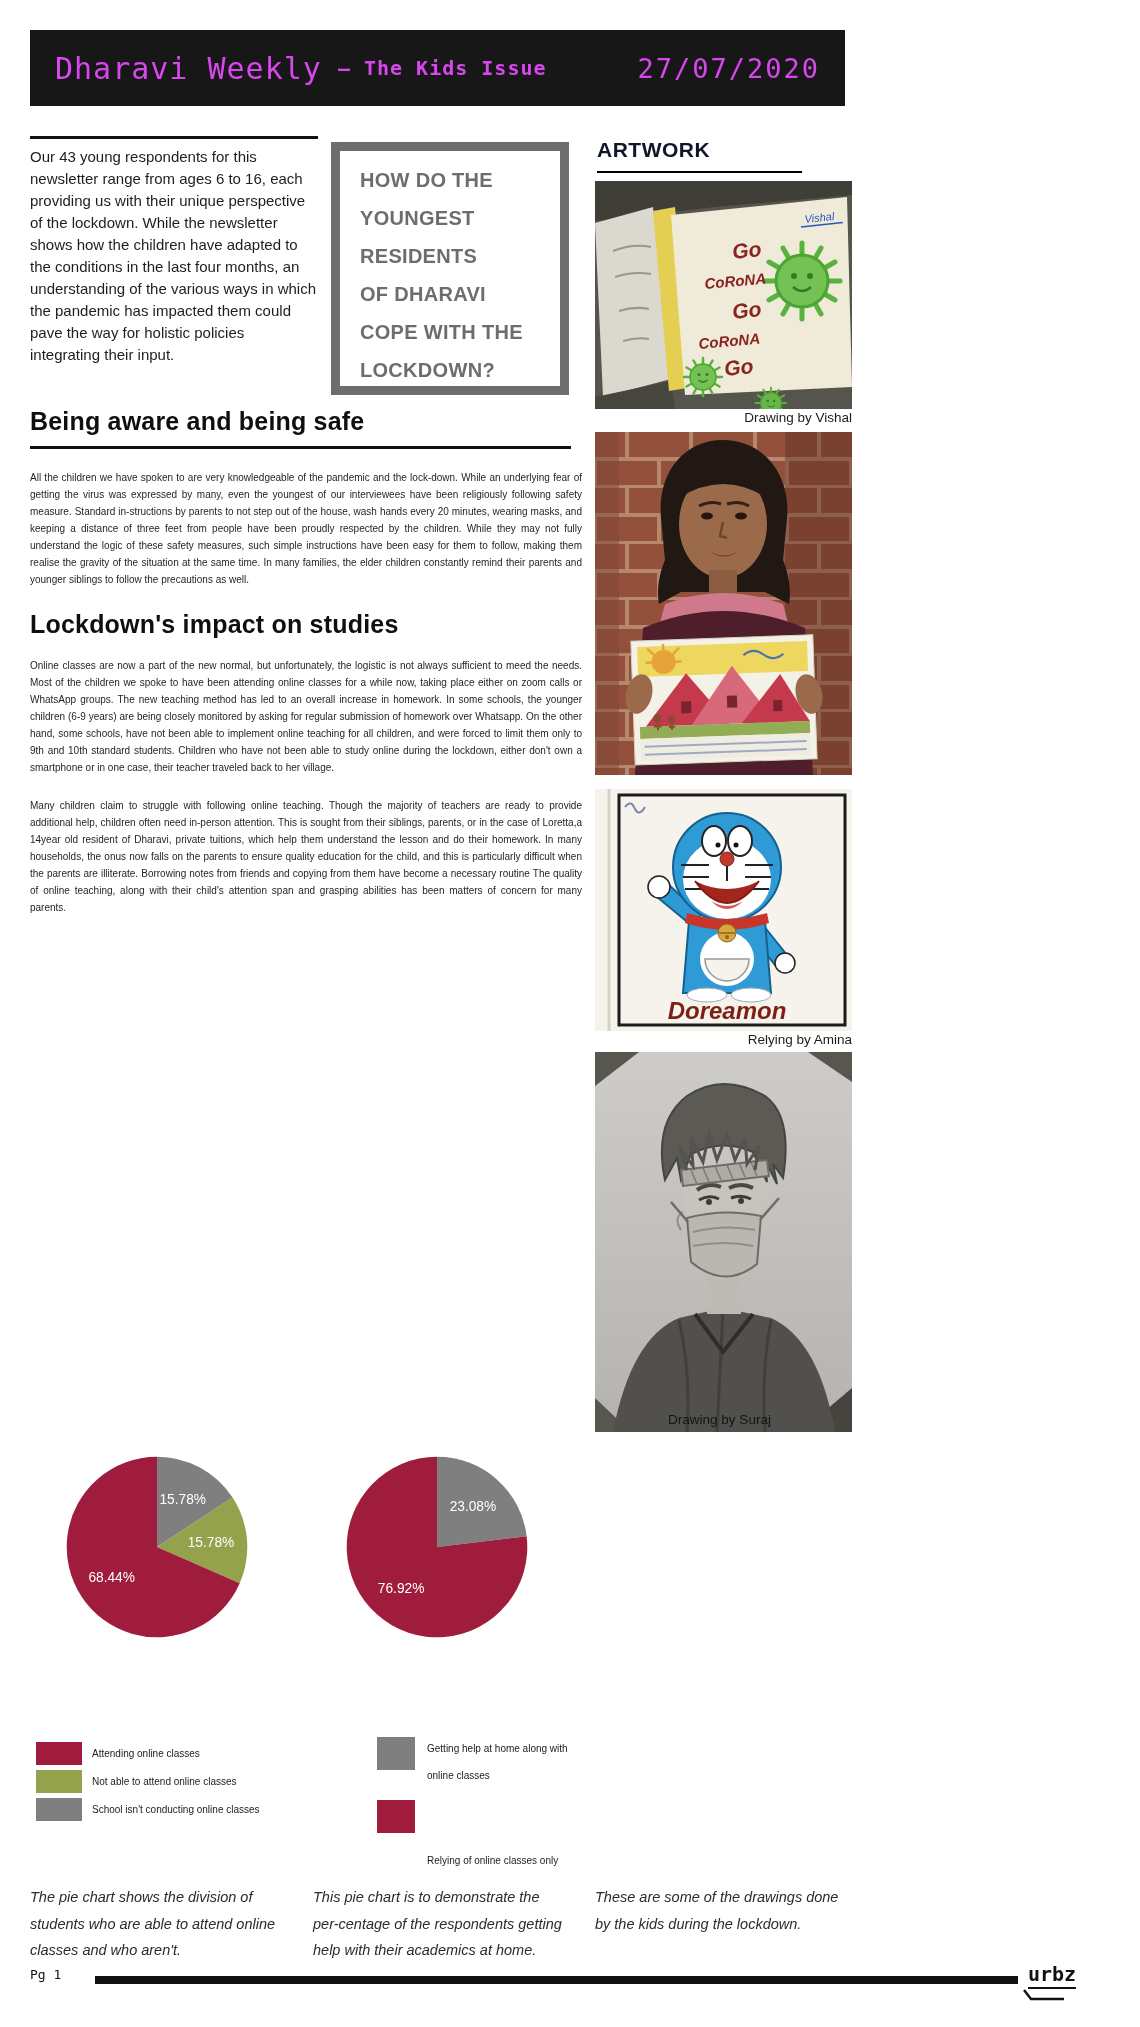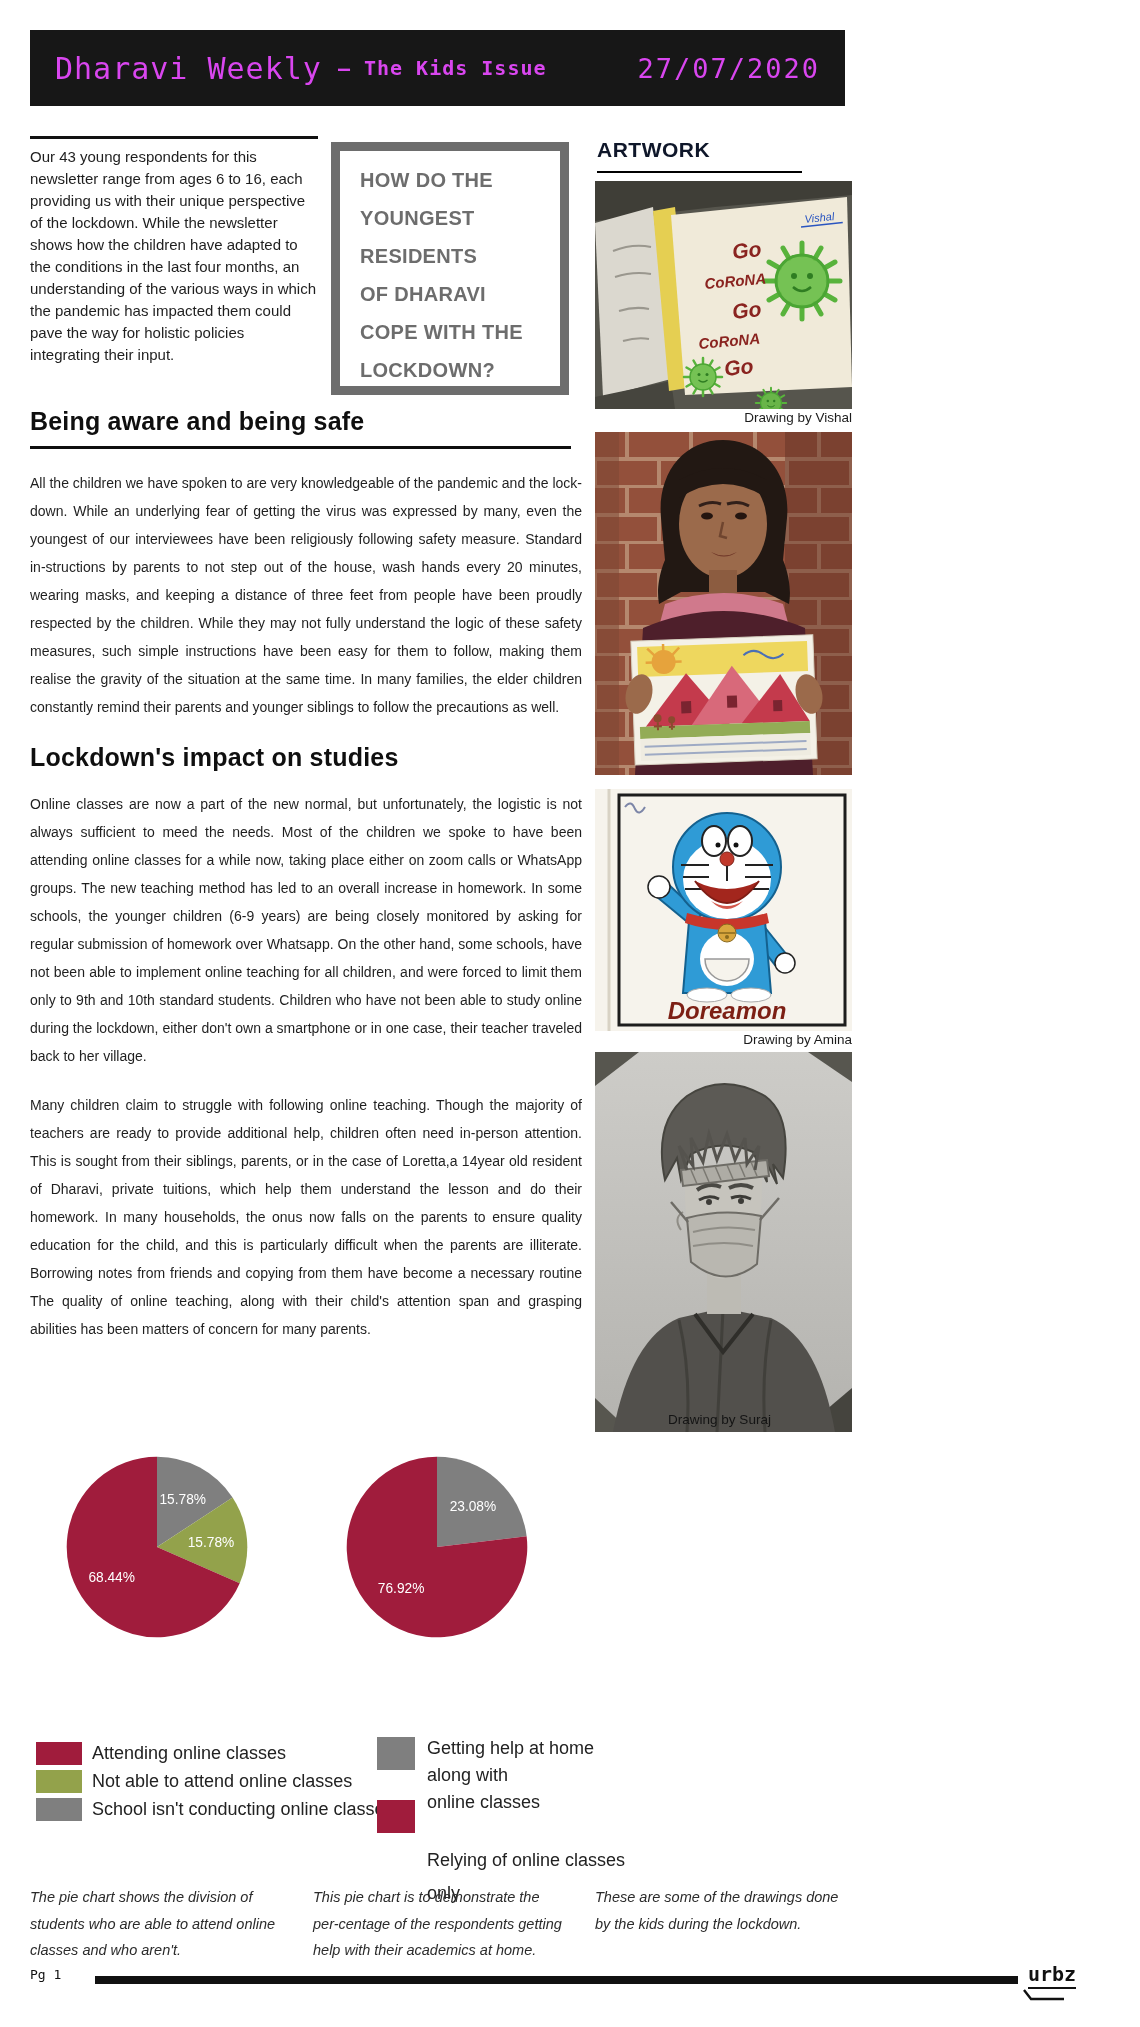--- a/index.html
+++ b/index.html
@@ -26,33 +26,33 @@
   .artwork-underline { left:597px; top:171px; width:205px; height:2px; background:#000; }
   .art-fig { left:595px; width:257px; overflow:hidden; }
   .art-fig svg { display:block; }
   .art-caption { left:595px; width:257px; text-align:right; font-size:13.5px; color:#1c1c1c; }
   .cap-overlay { left:595px; top:1412px; width:249px; text-align:center; font-size:13.5px; color:#141414; }
 
   
   .sections { left:30px; top:406px; width:552px; color:#1f1f1f; }
   .sections h2 { font-size:25px; font-weight:800; color:#0f0f0f; letter-spacing:0.2px; line-height:30px; }
   .section-rule { width:541px; height:3px; background:#0f0f0f; margin:10px 0 20px 0; }
-  .sections p { font-size:14px; line-height:28px; text-align:justify; margin-bottom:21px; }
+  .sections p { font-size:10px; line-height:17px; text-align:justify; margin-bottom:21px; }
   .sections h2.second { margin:4px 0 18px 0; }
 
   
   .pie { left:64px; top:1454px; width:186px; height:186px; }
   .pie2 { left:344px; }
   svg text { font-family:"Liberation Sans", sans-serif; }
 
   
   .legend-row { display:flex; align-items:flex-start; }
   .l1 { left:36px; }
   .swatch { width:46px; height:23px; margin-right:10px; flex:0 0 auto; }
-  .legend-label { font-size:18px; color:#222; line-height:23px; }
+  .legend-label { font-size:10px; color:#222; line-height:23px; }
   .l2 .swatch { width:38px; height:33px; margin-right:12px; }
   .l2 .legend-label { line-height:27px; width:205px; white-space:pre-line; margin-top:-2px; }
   .l2r2 .legend-label { line-height:33px;margin-top:44px; }
 
   .chart-caption { top:1884px; font-style:italic; font-size:14.5px; line-height:26.5px; color:#2b2b2b; }
 
   .pg-label { left:30px; top:1967px; font-family:"DejaVu Sans Mono", monospace; font-size:13px; color:#111; }
   .footer-rule { left:95px; top:1976px; width:923px; height:8px; background:#111; }
   .urbz { left:1028px; top:1962px; }
   .urbz-text { font-family:"DejaVu Sans Mono", monospace; font-weight:bold; font-size:20px; color:#111;
@@ -200,21 +200,21 @@
       <path d="M100,92 Q132,136 164,92 Q132,108 100,92 Z" fill="#a3261d"></path>
       <path d="M100,92 Q132,136 164,92" stroke="#7f1d15" stroke-width="2" fill="none"></path>
       <path d="M116,112 Q132,122 148,112 Q132,128 116,112 Z" fill="#d4574b"></path>
       <path d="M92,124 Q132,136 172,124 L174,134 Q132,148 90,134 Z" fill="#c8362b"></path>
       <circle cx="132" cy="144" r="9" fill="#d9a73e" stroke="#8a6a1e"></circle>
       <path d="M124,144 h16" stroke="#8a6a1e" stroke-width="1.5"></path>
         <circle cx="132" cy="148" r="2" fill="#8a6a1e"></circle>
       <text x="132" y="230" text-anchor="middle" font-family="DejaVu Serif, serif" font-style="italic" font-weight="bold" font-size="24" fill="#7c1f14">Doreamon</text>
     </svg>
   </figure>
-  <figcaption class="abs art-caption" style="top:1032px;">Drawing by Amina</figcaption>
+  <figcaption class="abs art-caption" style="top:1032px;">Relying by Amina</figcaption>
 
   <figure class="abs art-fig" style="top:1052px;height:380px;">
     <svg width="257" height="380" viewBox="0 0 257 380">
       <defs>
         <linearGradient id="paper4" x1="0" y1="0" x2="0" y2="1">
           <stop offset="0" stop-color="#cdccc8"></stop>
             <stop offset="1" stop-color="#b4b3af"></stop>
         </linearGradient>
       </defs>
       <rect width="257" height="380" fill="url(#paper4)"></rect>

